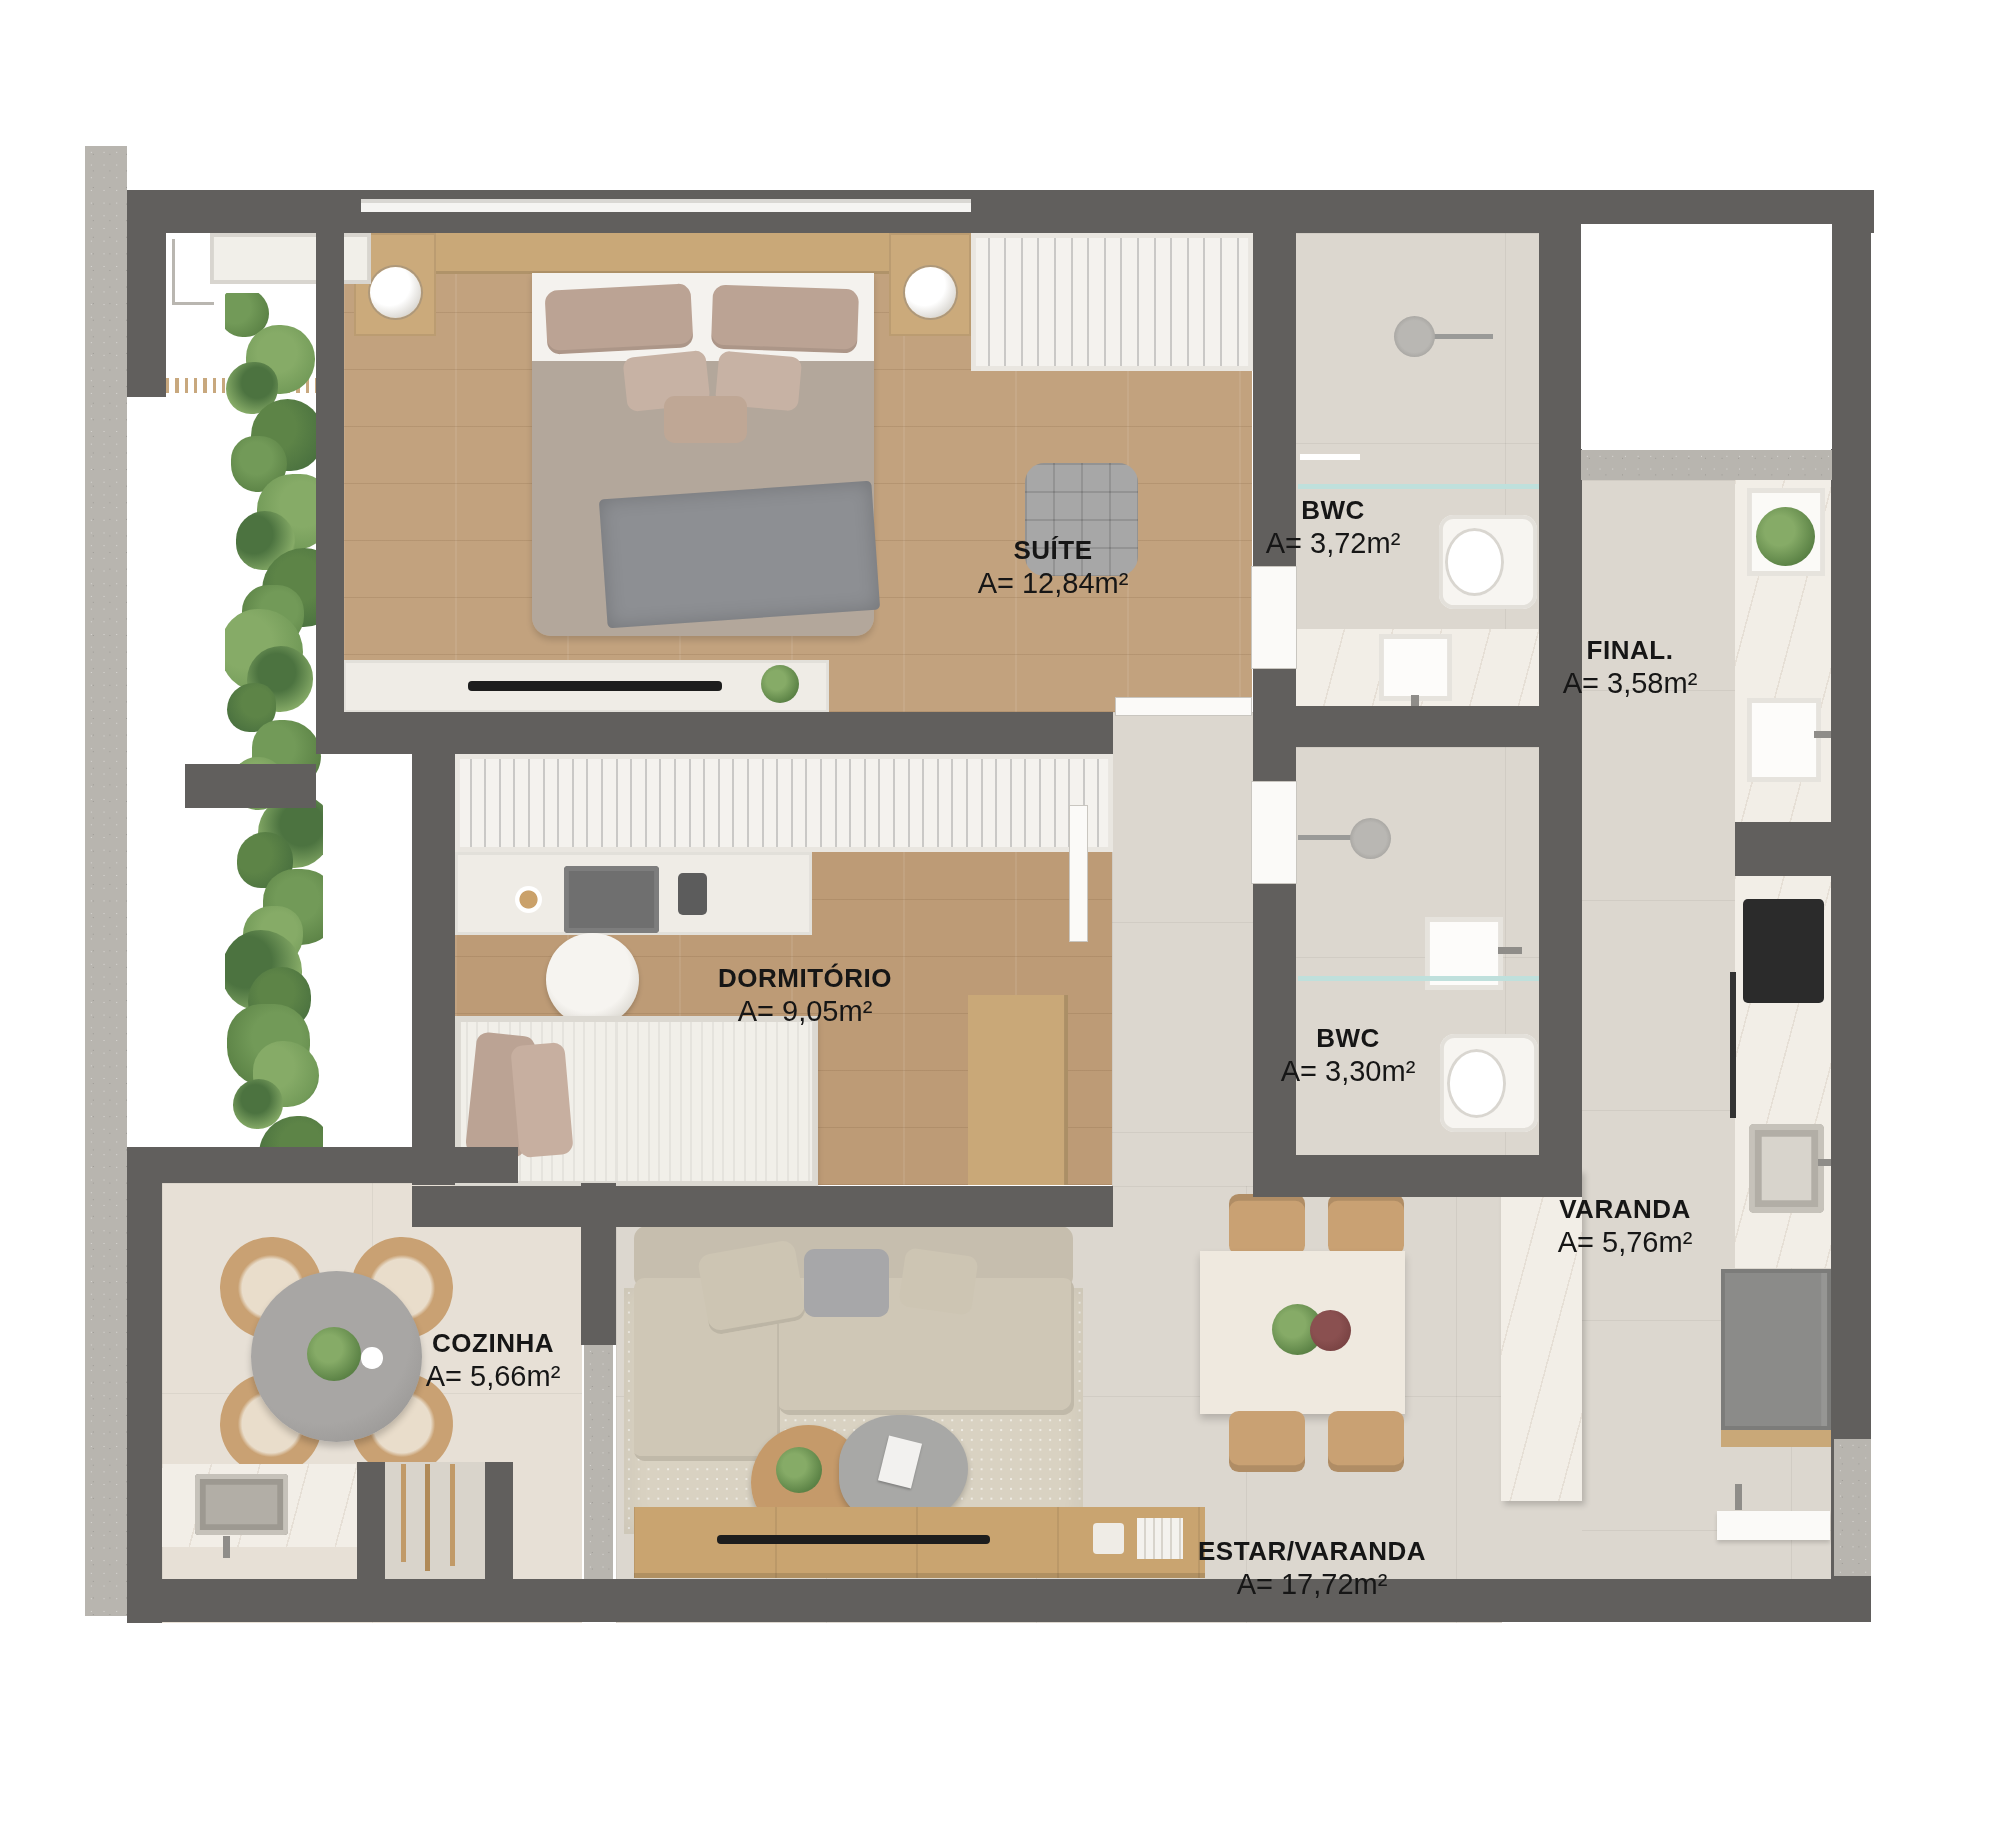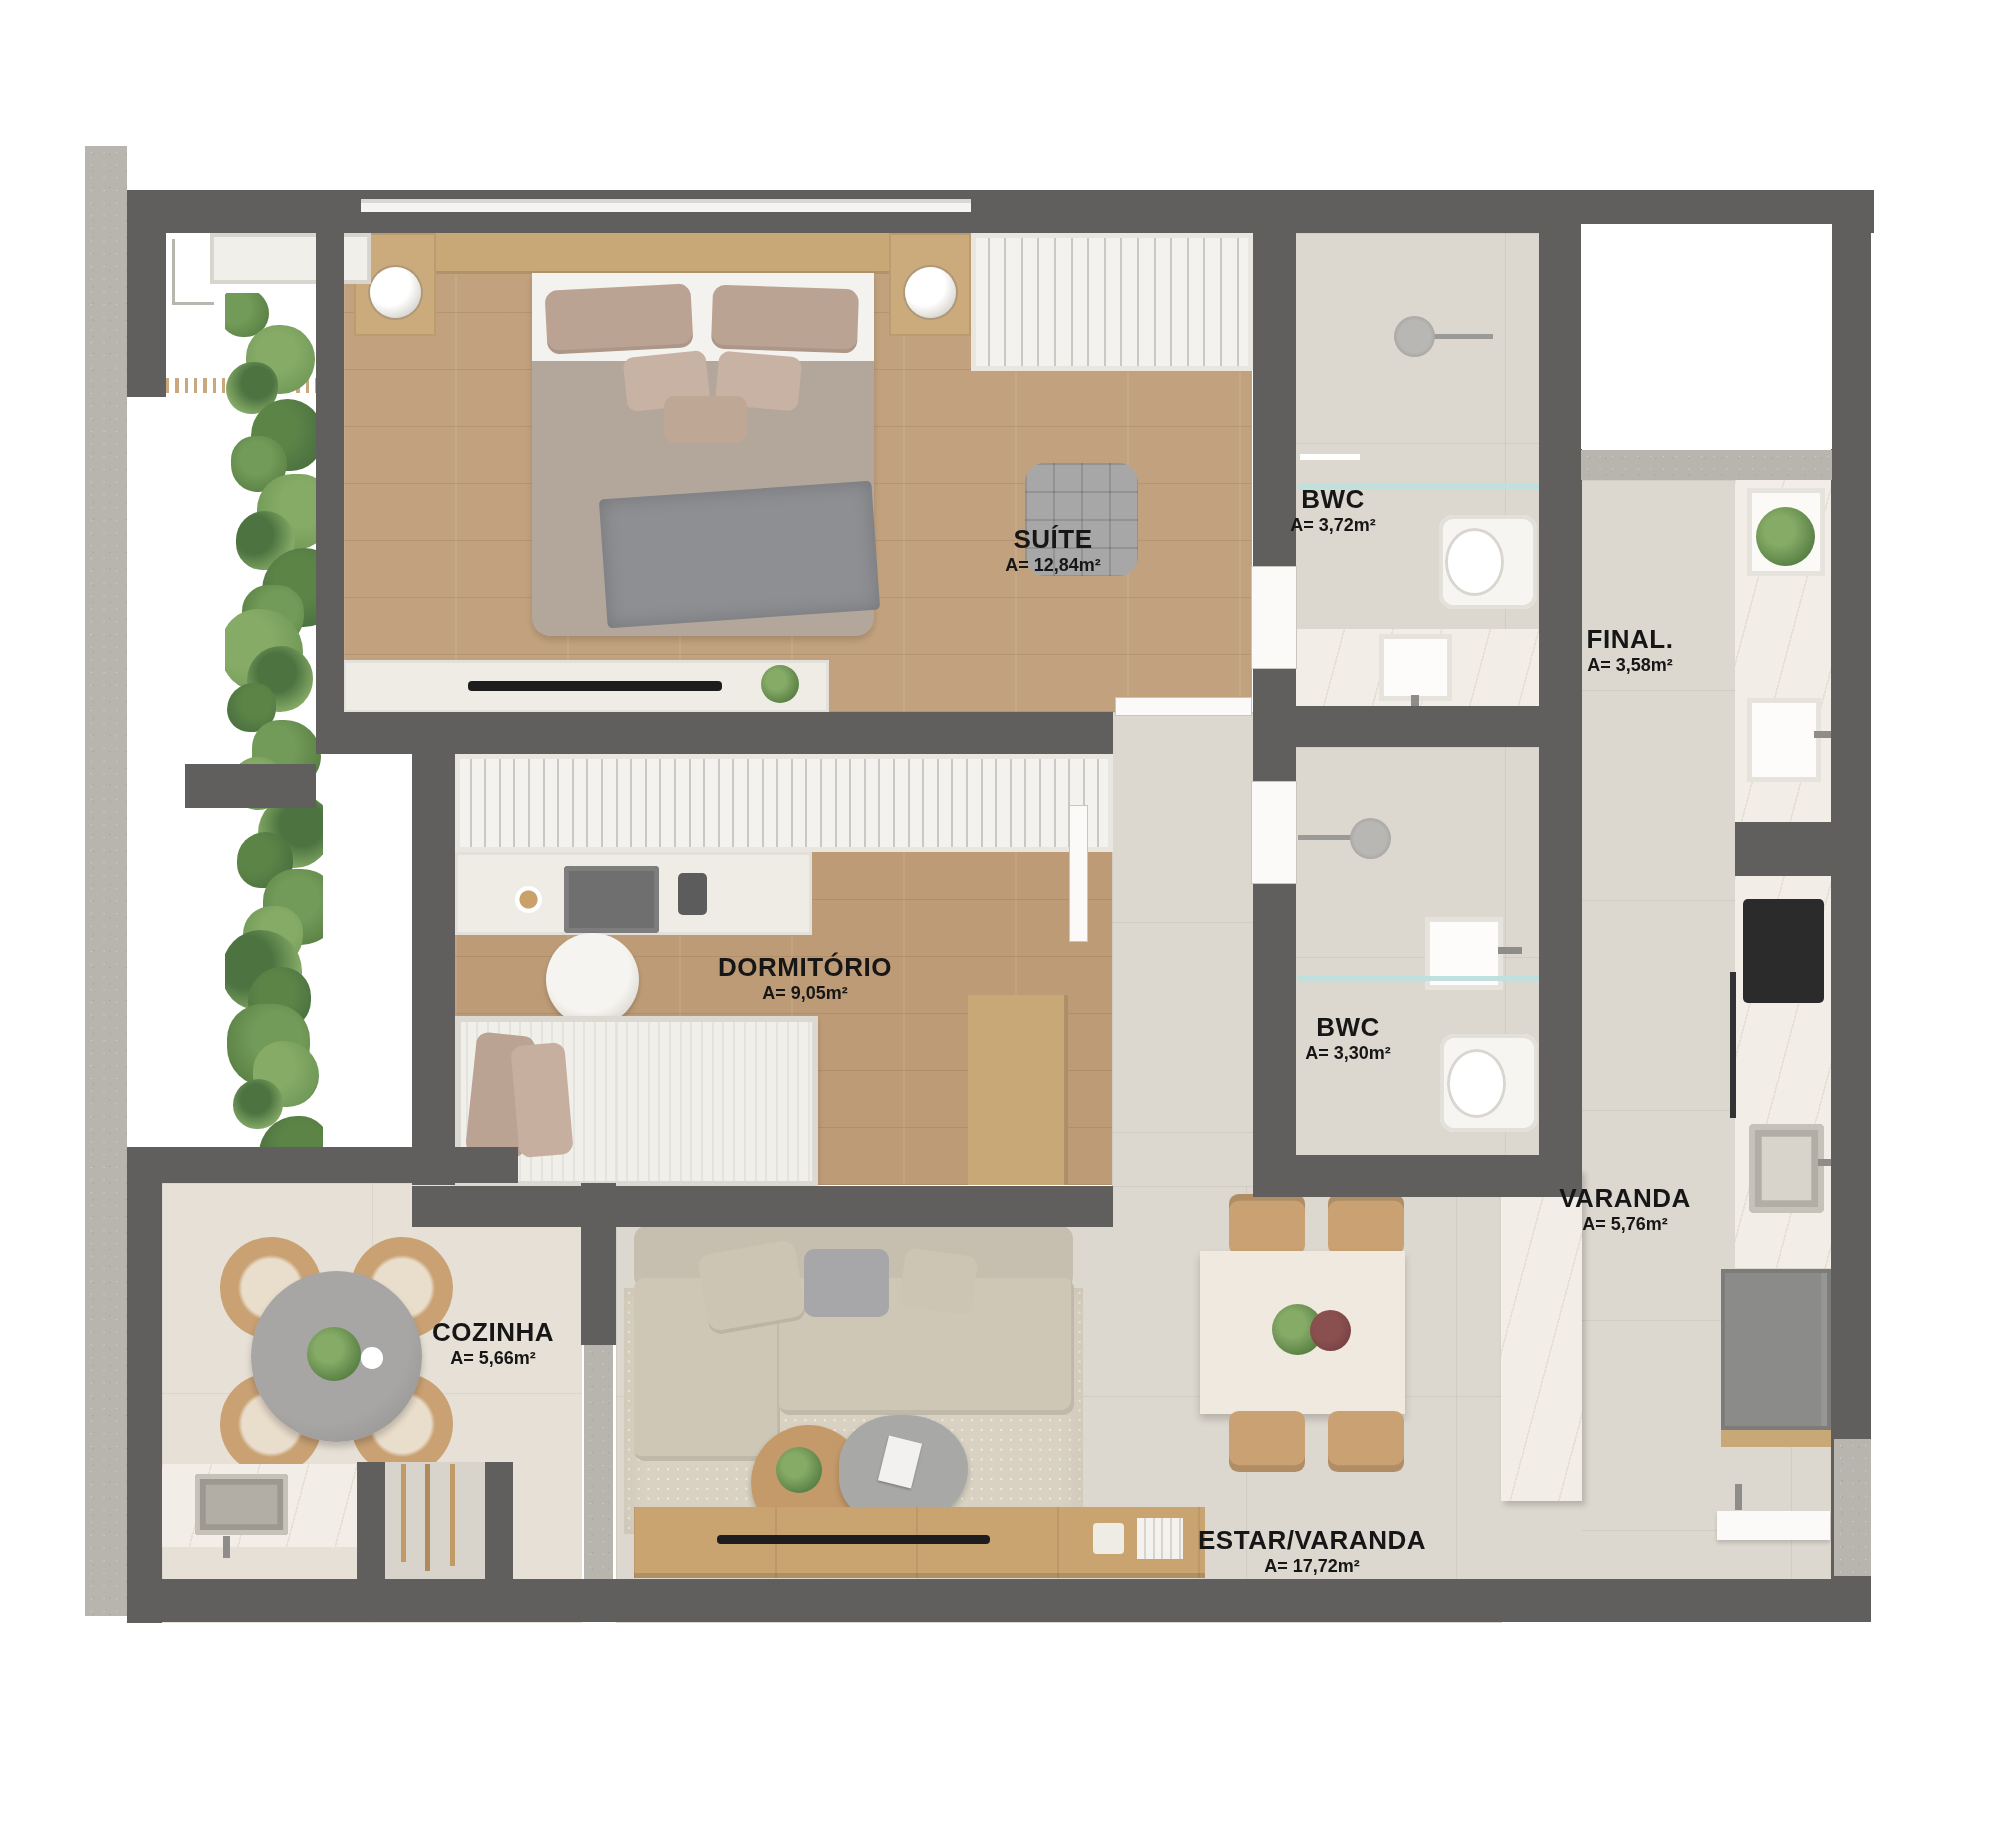--- a/index.html
+++ b/index.html
@@ -31,23 +31,23 @@
   .marble{background-color:var(--marble);
     background-image:repeating-linear-gradient(105deg, rgba(175,155,135,.18) 0 1.5px, transparent 1.5px 47px);}
   .speckle{background-color:var(--concrete);
     background-image:radial-gradient(rgba(255,255,255,.5) 0.8px, transparent 0.8px),
                      radial-gradient(rgba(0,0,0,.16) 0.8px, transparent 0.8px);
     background-size:12.7px 12.7px,16.6px 16.6px;}
   .whitebox{background:#fff;}
   .furn{position:absolute;z-index:12;}
   .door{position:absolute;z-index:40;background:#fbfaf8;border:1.5px solid #c9c6c0;box-sizing:border-box;}
   .glass{position:absolute;z-index:40;}
-  .label{position:absolute;z-index:60;text-align:center;transform:translate(-50%,-50%);white-space:nowrap;}
+  .label{position:absolute;z-index:60;text-align:center;transform:translate(-50%,-50%);white-space:nowrap;margin-top:17px;}
   .room-name{font-weight:700;font-size:26px;letter-spacing:0.5px;line-height:1.15;}
-  .room-area{font-weight:700;font-size:18px;line-height:1.2;}
+  .room-area{font-weight:400;font-size:29px;line-height:1.2;}
   .big-name{font-weight:700;font-size:28px;line-height:1.5;}
   .lamp{position:absolute;z-index:13;width:51px;height:51px;border-radius:50%;
         background:radial-gradient(circle at 38% 35%, #ffffff 0 45%, #d8d5cf 78%, #b9b6b0 100%);
         box-shadow:0 0 0 2px rgba(120,120,120,.35);}
   .burner{position:absolute;border-radius:50%;background:#1f1f1f;
           box-shadow:inset 0 0 0 3.4px #3c3c3c, inset 0 0 0 6.8px #262626;}
   .plantg{border-radius:50%;background:radial-gradient(circle at 40% 40%, #86ab67 0 30%, #5d8447 70%, #46693a 100%);}
 </style>
 </head>
 <body>

